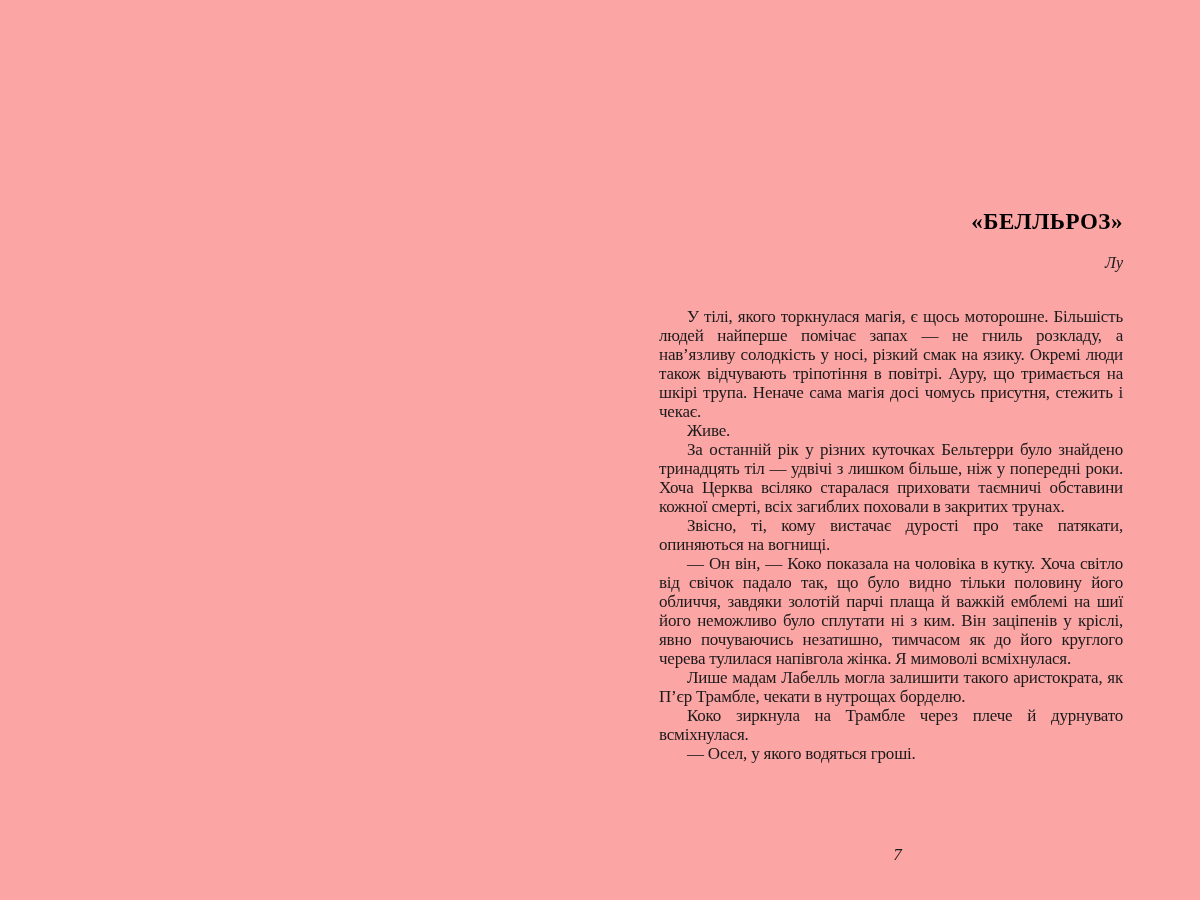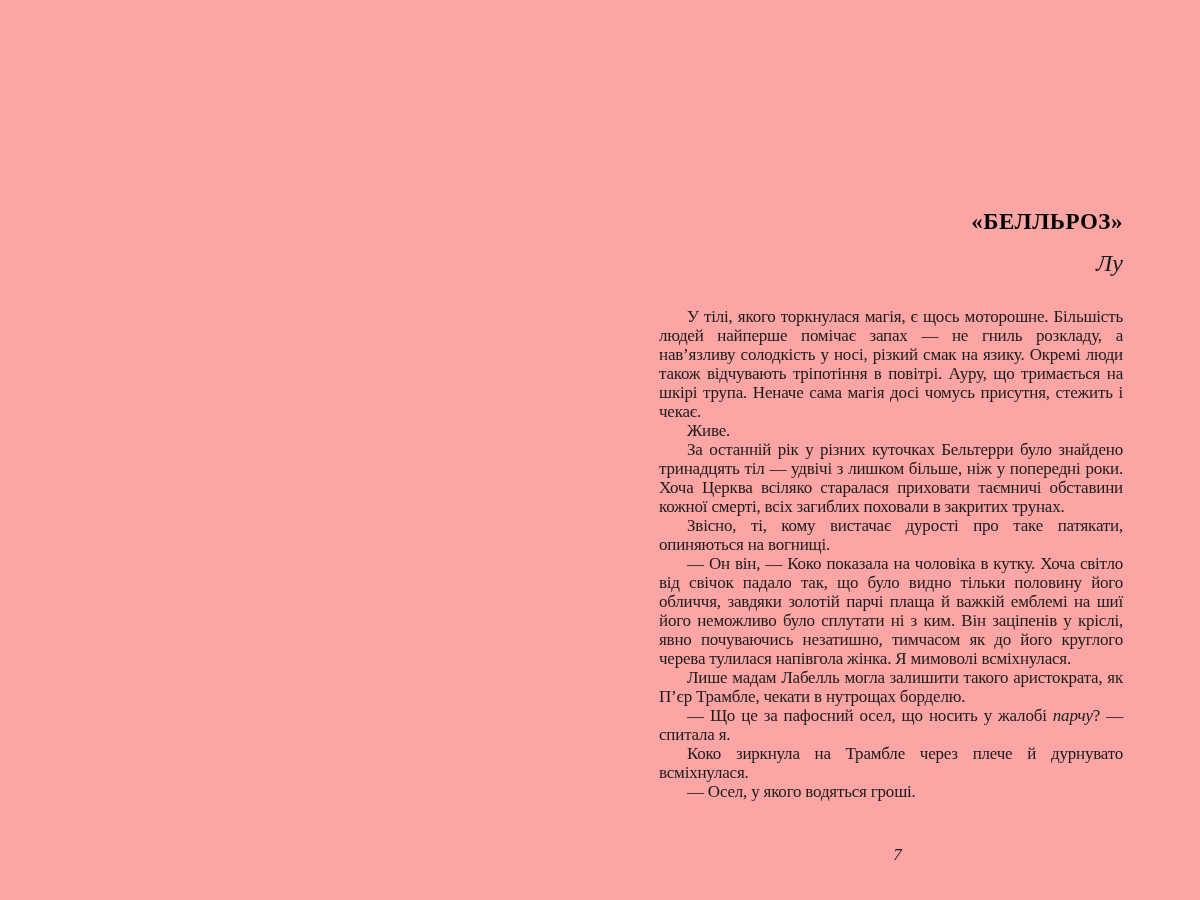--- a/index.html
+++ b/index.html
@@ -26,21 +26,21 @@
     margin: 0;
     font-size: 23px;
     font-weight: bold;
     line-height: 24px;
     letter-spacing: 0.5px;
     text-align: right;
     color: #000000;
   }
   .chapter-subtitle {
     margin-top: 19px;
-    font-size: 24px;
+    font-size: 16px;
     font-style: italic;
     line-height: 20px;
     text-align: right;
     color: #1a1a1a;
   }
   .body-text {
     margin-top: 34px;
     font-size: 17px;
     line-height: 19px;
     letter-spacing: -0.2px;
@@ -75,19 +75,18 @@
   <div class="content">
     <h1 class="chapter-title">«БЕЛЛЬРОЗ»</h1>
     <div class="chapter-subtitle">Лу</div>
     <div class="body-text">
         <p><span>У тілі, якого торкнулася магія, є щось моторошне. Більшість людей найперше помічає запах — не гниль розкладу, а нав’язливу солодкість у носі, різкий смак на язику. Окремі люди також відчу­вають тріпотіння в повітрі. Ауру, що тримається на шкірі трупа. Неначе сама магія досі чомусь присутня, стежить і чекає.</span></p>
         <p><span>Живе.</span></p>
         <p><span>За останній рік у різних куточках Бельтерри було знайдено тринадцять тіл — удвічі з лишком більше, ніж у попередні роки. Хоча Церква всіляко старалася приховати таємничі обставини кожної смерті, всіх загиблих поховали в закритих трунах.</span></p>
         <p><span>Звісно, ті, кому вистачає дурості про таке патякати, опиняються на вогнищі.</span></p>
         <p><span>— Он він, — Коко показала на чоловіка в кутку. Хоча світло від свічок падало так, що було видно тільки половину його обличчя, завдяки золотій парчі плаща й важкій емблемі на шиї його немож­ливо було сплутати ні з ким. Він заціпенів у кріслі, явно почуваю­чись незатишно, тимчасом як до його круглого черева тулилася напівгола жінка. Я мимоволі всміхнулася.</span></p>
         <p><span>Лише мадам Лабелль могла залишити такого аристократа, як П’єр Трамбле, чекати в нутрощах борделю.</span></p>
-        <p><span>— Що це за пафосний осел, що носить у жалобі </span><em>парчу</em><span>? — спи­тала я.</span></p>
         <p><span>Коко зиркнула на Трамбле через плече й дурнувато всміхнулася.</span></p>
         <p><span>— Осел, у якого водяться гроші.</span></p>
       </div>
   </div>
   <div class="page-number">7</div>
 </div>
 
 </body></html>

